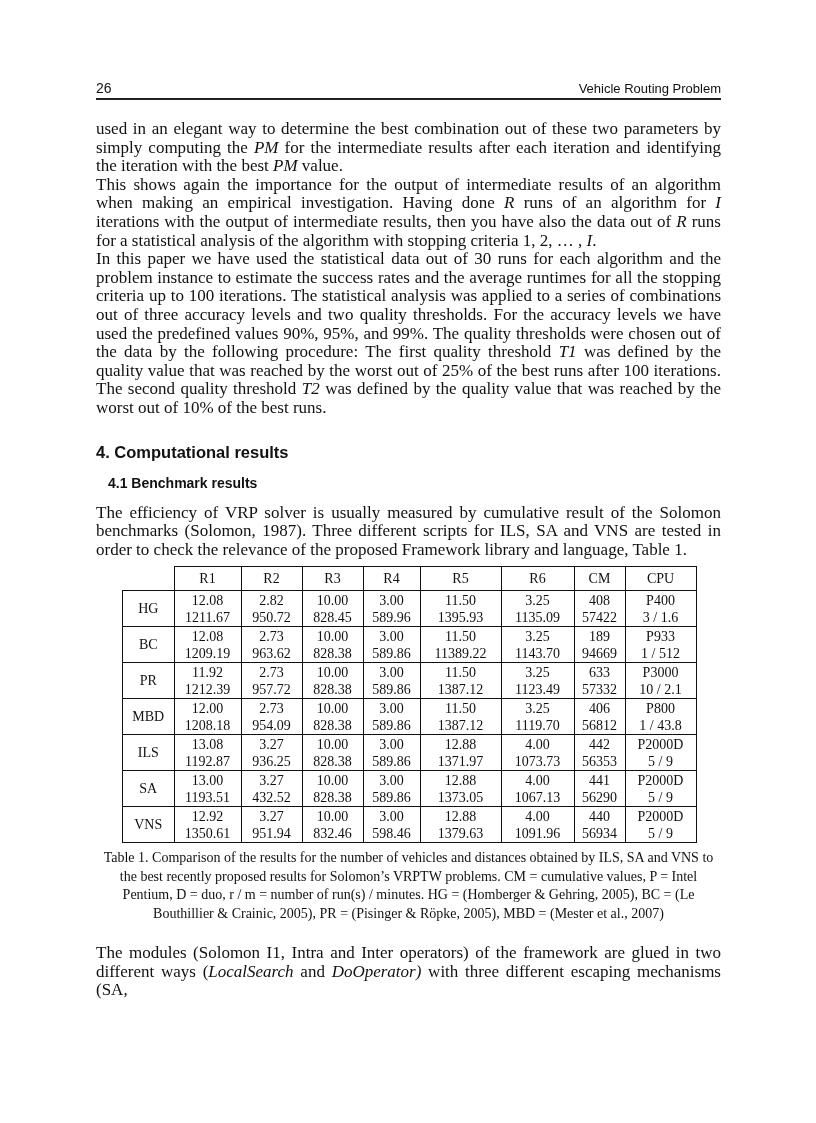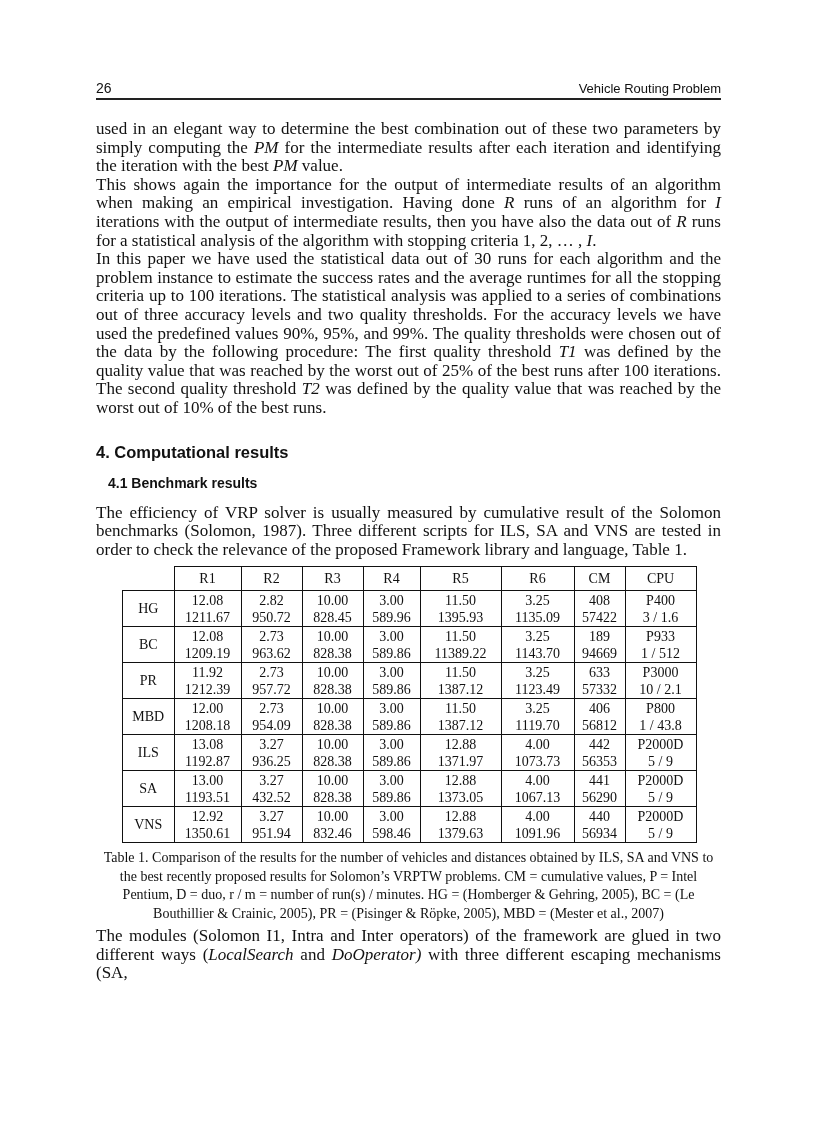--- a/index.html
+++ b/index.html
@@ -77,21 +77,21 @@
       border-left: none;
     }
     table.results td .val { display: block; }
 
     .caption {
       font-size: 14px;
       line-height: 18.4px;
       margin: 6px 0 0 0;
       text-align: center;
     }
-    .para.after-caption { margin-top: 4px; }
+    .para.after-caption { margin-top: 21px; }
   </style>
 </head>
 <body>
 
 <div class="page">
 
   <div class="running-header">
     <span class="page-num">26</span>
     <span class="book-title">Vehicle Routing Problem</span>
   </div>

